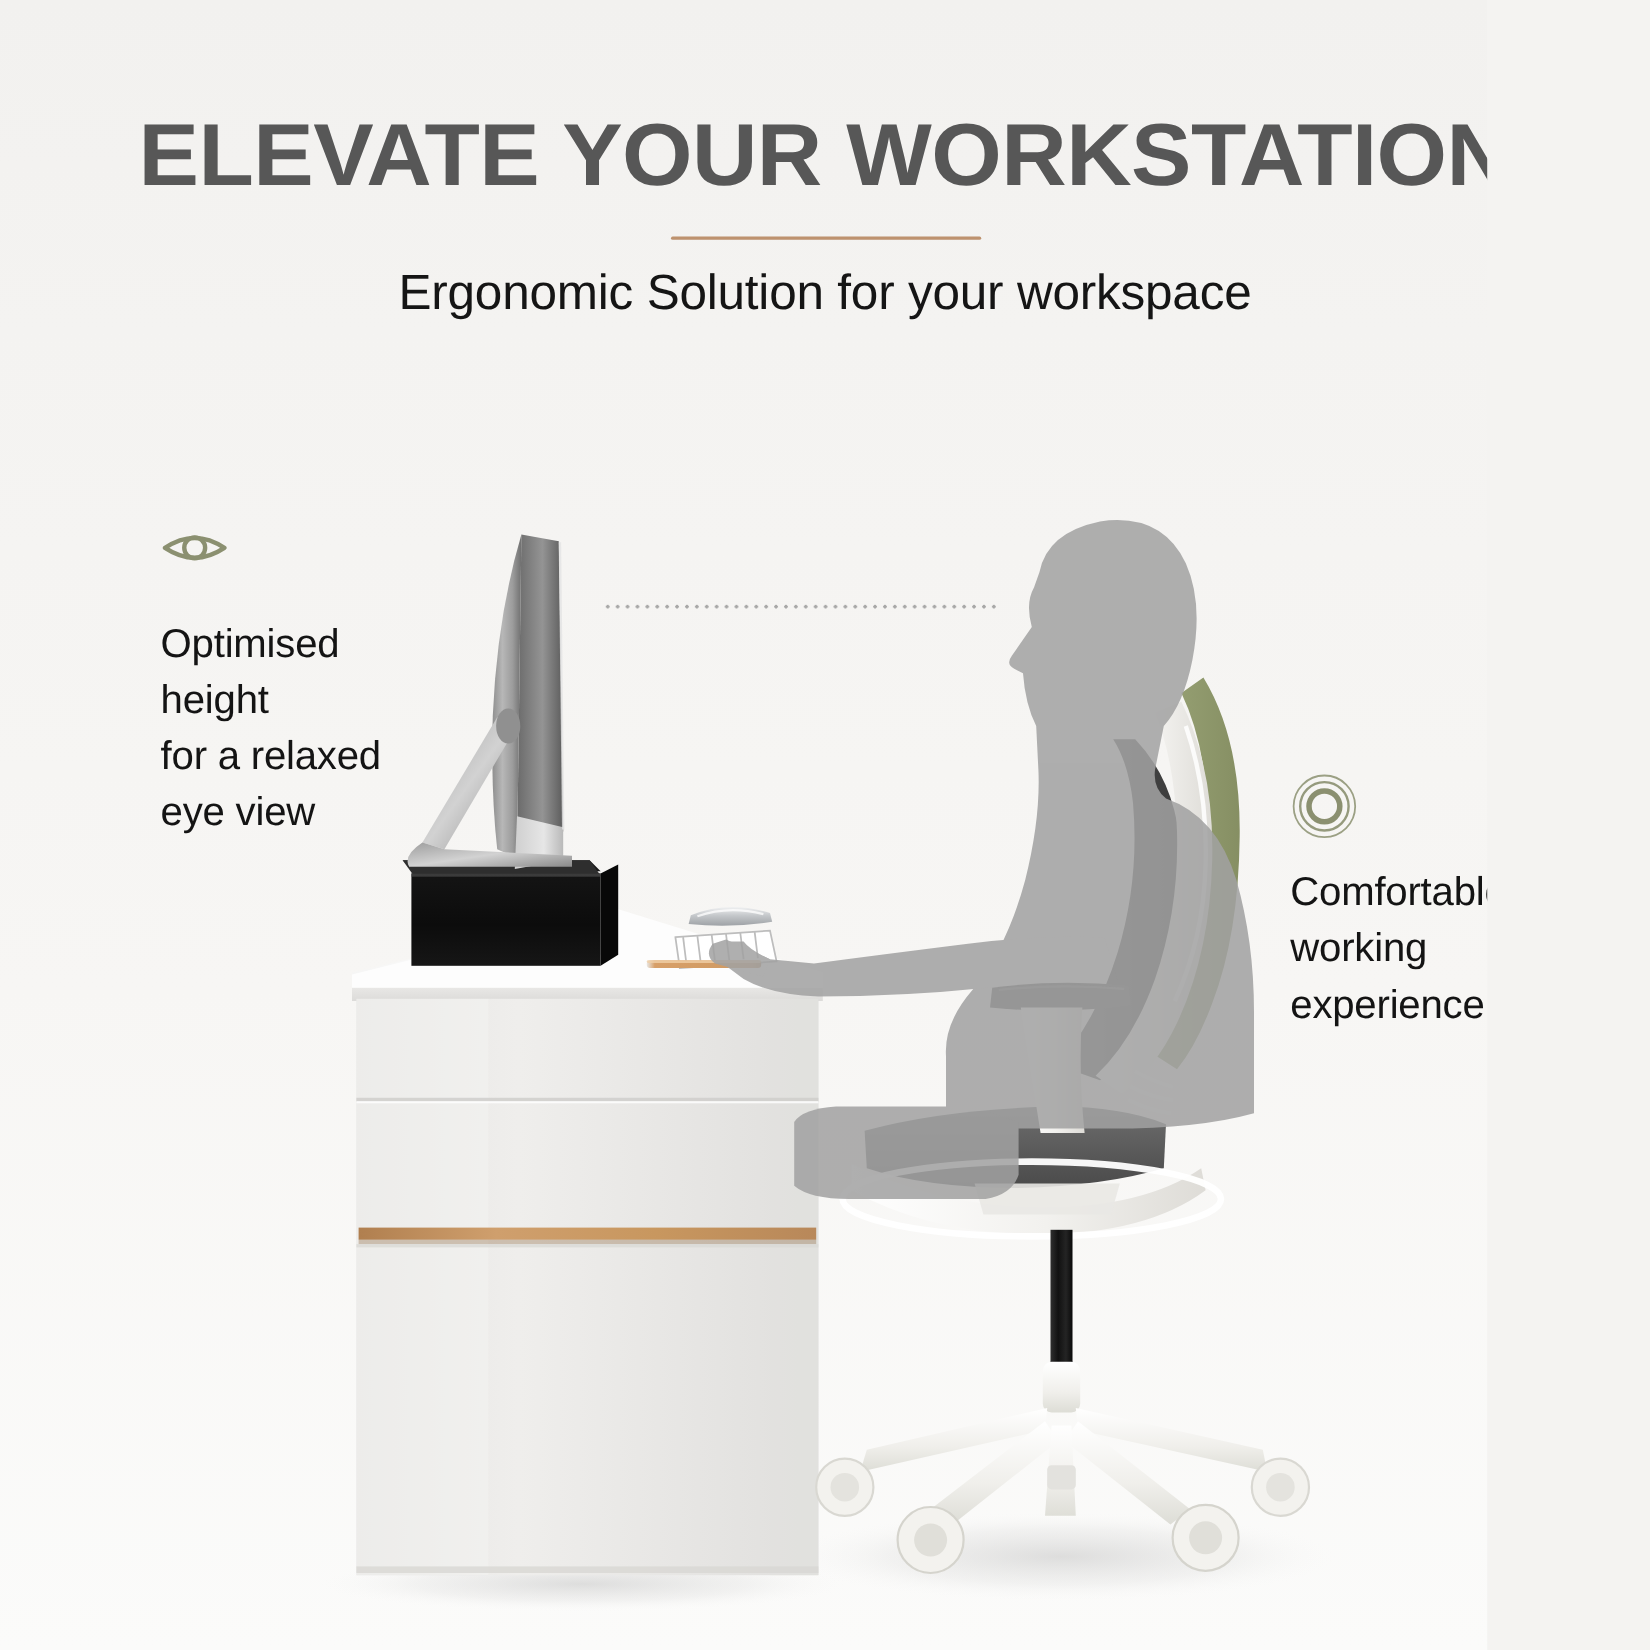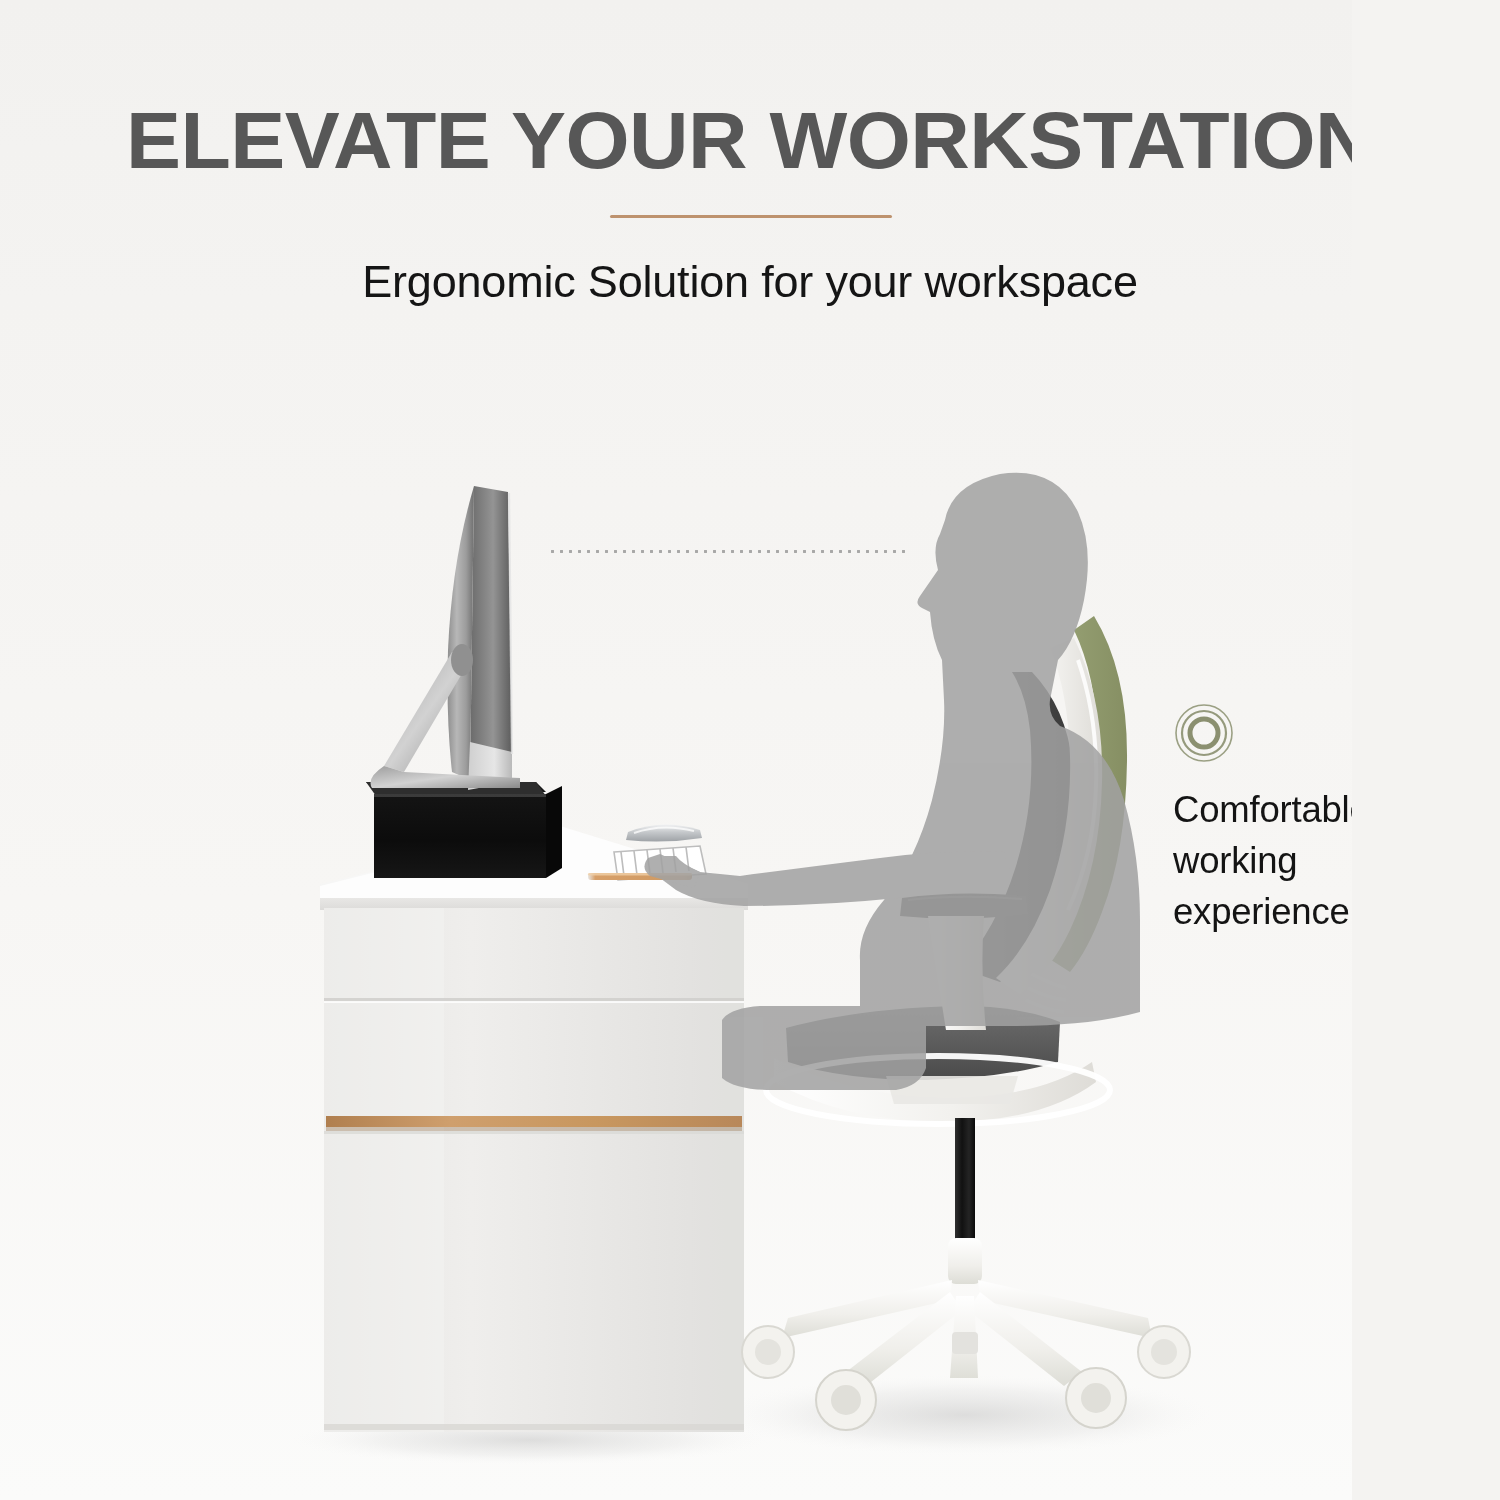--- a/index.html
+++ b/index.html
@@ -20,21 +20,21 @@
     font-size:80px;line-height:80px;font-weight:bold;letter-spacing:-0.5px;
     color:#575757;
     transform:scaleX(1.03);transform-origin:center top;
     white-space:nowrap;
   }
   #divider{
     position:absolute;left:610px;top:215px;width:282px;height:3px;
     background:#b98a63;border-radius:2px;opacity:.92;
   }
   #subtitle{
-    position:absolute;left:0;top:255px;width:1500px;text-align:center;
+    position:absolute;left:0;top:239px;width:1500px;text-align:center;
     font-size:45px;line-height:54px;font-weight:300;color:#151515;
     letter-spacing:-0.2px;white-space:nowrap;
   }
 
   
   .callout{position:absolute;}
   .callout .ico{display:block;}
   .callout .txt{
     font-size:36.5px;line-height:51px;font-weight:300;color:#141414;
     letter-spacing:-0.2px;white-space:pre-line;
@@ -338,20 +338,32 @@
   </svg>
 
   <div id="header">
     <div id="title">ELEVATE YOUR WORKSTATION</div>
     <div id="divider"></div>
     <div id="subtitle">Ergonomic Solution for your workspace</div>
   </div>
 
   <div id="eyeline"></div>
 
+  <div id="callout-left" class="callout">
+    <span class="ico">
+      <svg width="62" height="40" viewBox="0 0 62 40" aria-hidden="true">
+        <path d="M4,20 Q31,2 58,20 Q31,38 4,20 Z" fill="none" stroke="#8b9070" stroke-width="4" stroke-linejoin="round" stroke-linecap="round"></path>
+        <circle cx="31" cy="20" r="9.5" fill="none" stroke="#8b9070" stroke-width="4"></circle>
+      </svg>
+    </span>
+    <div class="txt">Optimised
+height
+for a relaxed
+eye view</div>
+  </div>
 
   <div id="callout-right" class="callout">
     <span class="ico">
       <svg width="62" height="62" viewBox="0 0 62 62" aria-hidden="true">
         <circle cx="31" cy="31" r="28" fill="none" stroke="#8b9070" stroke-width="1.6" opacity="0.85"></circle>
         <circle cx="31" cy="31" r="22" fill="none" stroke="#8b9070" stroke-width="2.2" opacity="0.9"></circle>
         <circle cx="31" cy="31" r="14" fill="none" stroke="#8b9070" stroke-width="5"></circle>
       </svg>
     </span>
     <div class="txt">Comfortable

